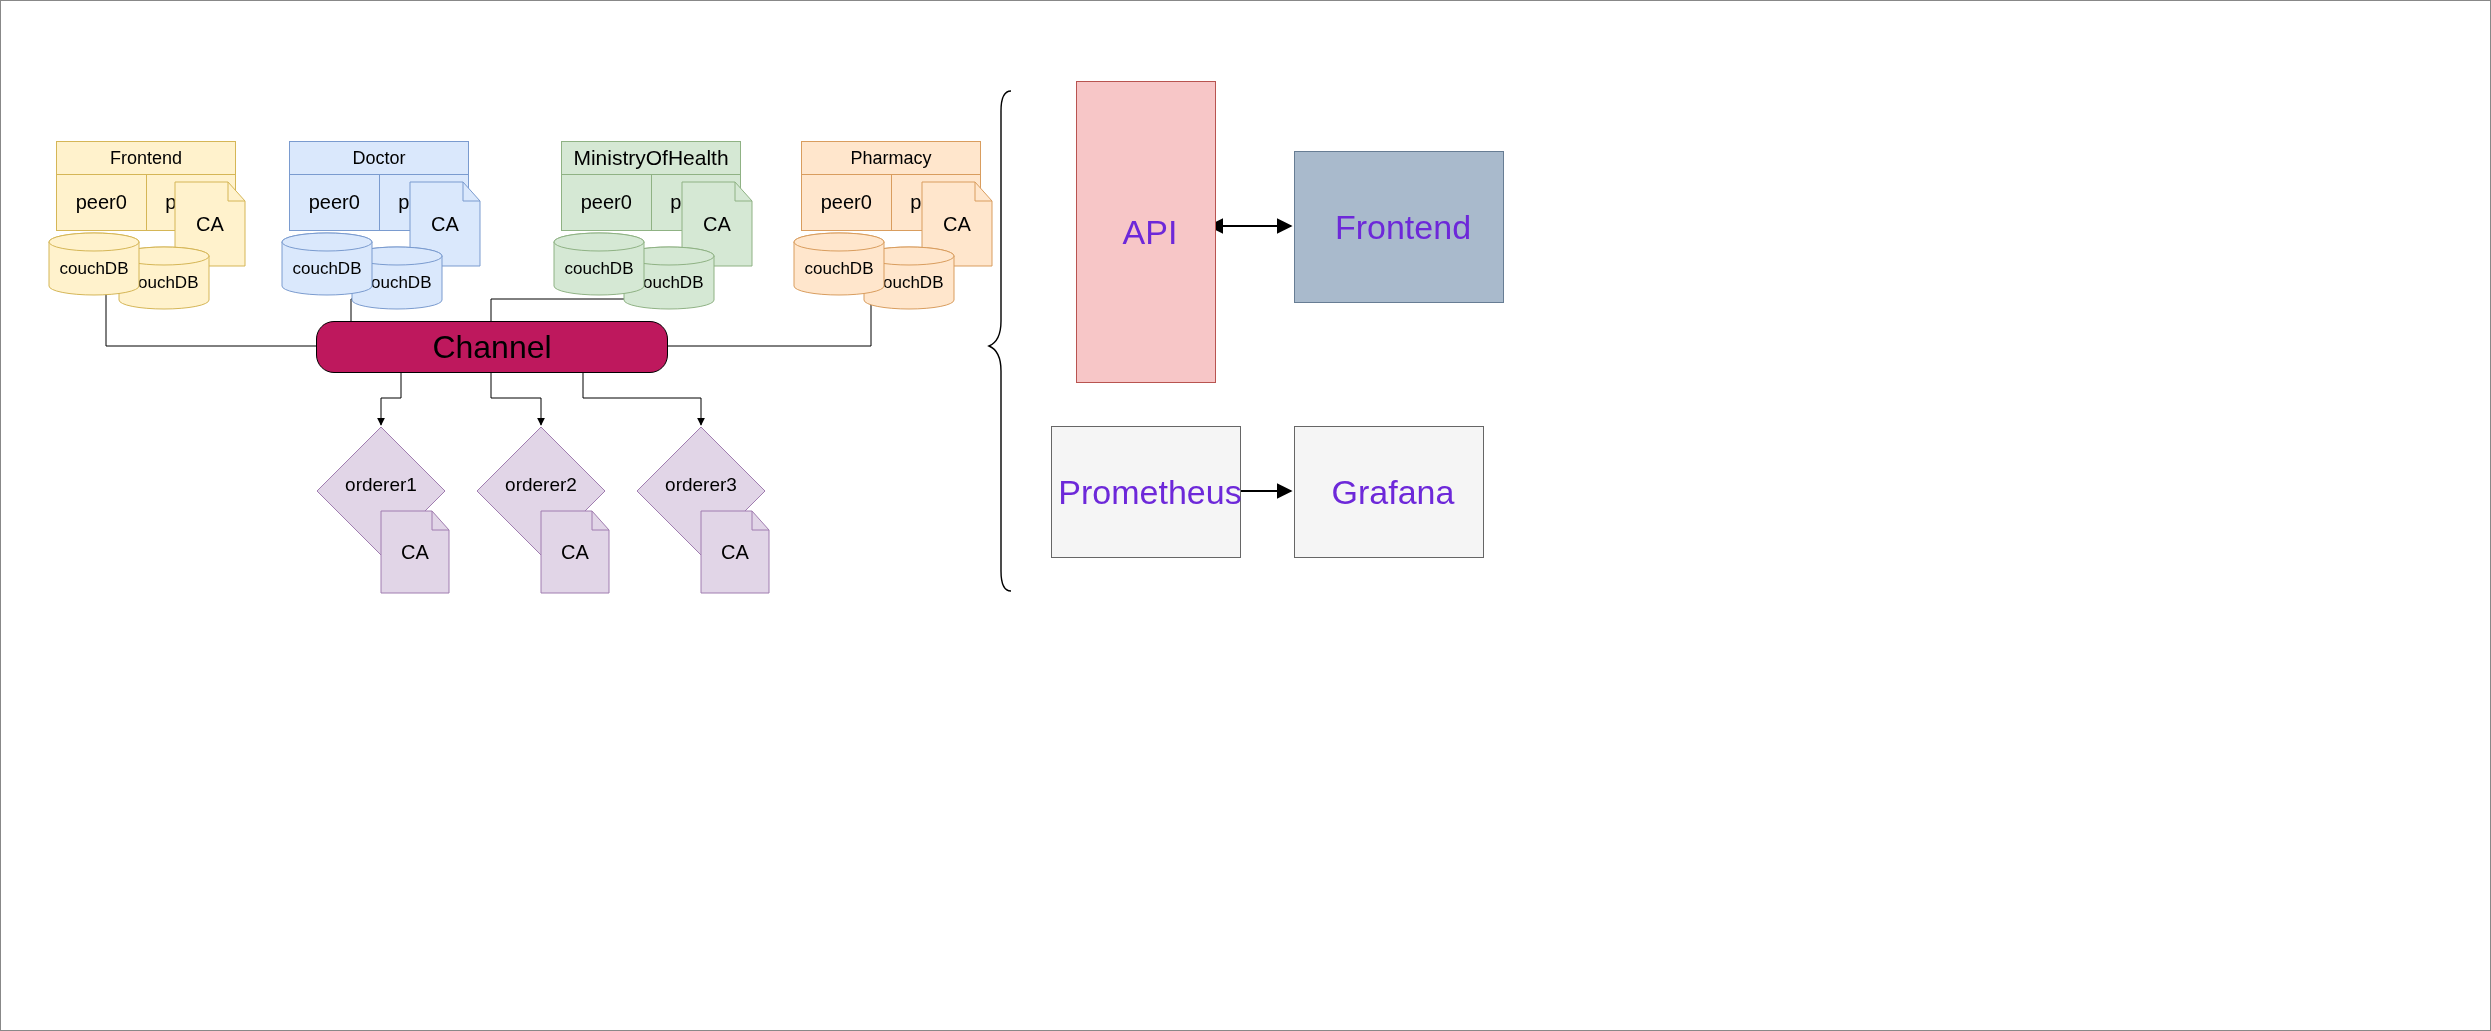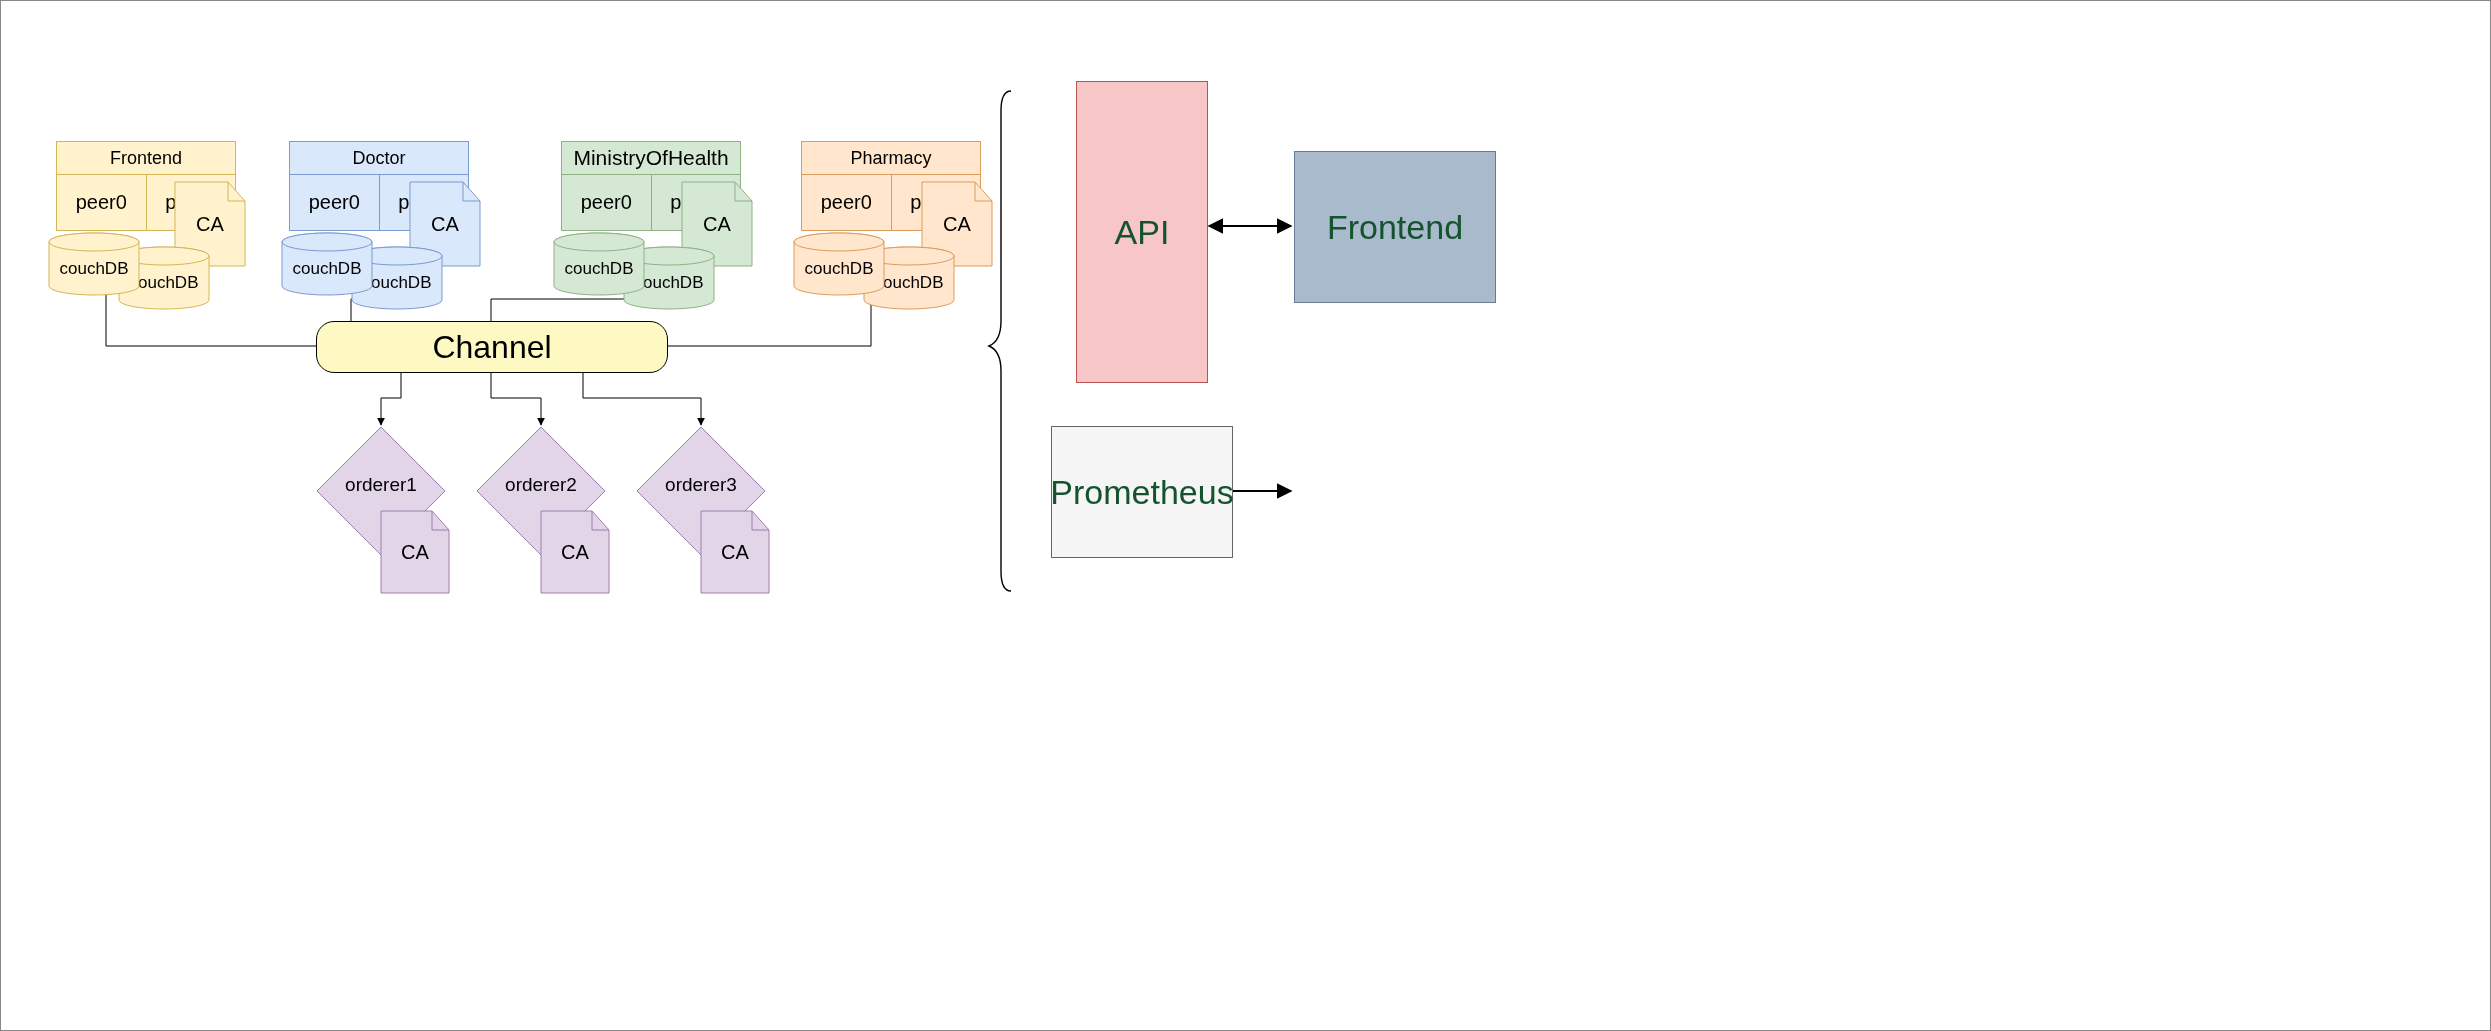--- a/index.html
+++ b/index.html
@@ -108,21 +108,21 @@
   .org.theme-green  .header,
   .org.theme-green  .peer   { background: var(--fill); border-color: var(--stroke); }
   .org.theme-orange .header,
   .org.theme-orange .peer   { background: var(--fill); border-color: var(--stroke); }
 
   
   .channel {
     position: absolute;
     border: 1px solid #000;
     border-radius: 18px;
-    background: #fef9c3;
+    background: #be185d;
     font-size: 32px;
     display: flex;
     align-items: center;
     justify-content: center;
   }
 
   
   .orderer {
     position: absolute;
     width: 130px;
@@ -145,21 +145,22 @@
   .orderer .ca { left: 64px; top: 84px; width:70px; height:84px; }
 
   
   .box {
     position: absolute;
     border: 1px solid;
     display:flex;
     align-items:center;
     justify-content:center;
     font-size: 34px;
-    color:#14532d;
+    color:#6d28d9;
+    padding-left:8px;
   }
 </style>
 </head>
 <body>
 
 <div class="canvas">
 
   <svg class="overlay">
     <defs>
       <marker id="arrow" viewBox="0 0 10 10" refX="9" refY="5" markerWidth="8" markerHeight="8" orient="auto-start-reverse">
@@ -370,14 +371,16 @@
 
   <div class="box" style="left:1075px; top:80px; width:130px; height:300px;
                            background:#f7c6c7; border-color:#b85450;">API</div>
 
   <div class="box" style="left:1293px; top:150px; width:200px; height:150px;
                            background:#a9bacc; border-color:#677d94;">Frontend</div>
 
   <div class="box" style="left:1050px; top:425px; width:180px; height:130px;
                            background:#f5f5f5; border-color:#666;">Prometheus</div>
 
+  <div class="box" style="left:1293px; top:425px; width:180px; height:130px;
+                           background:#f5f5f5; border-color:#666;">Grafana</div>
 
 </div>
 
 </body></html>

